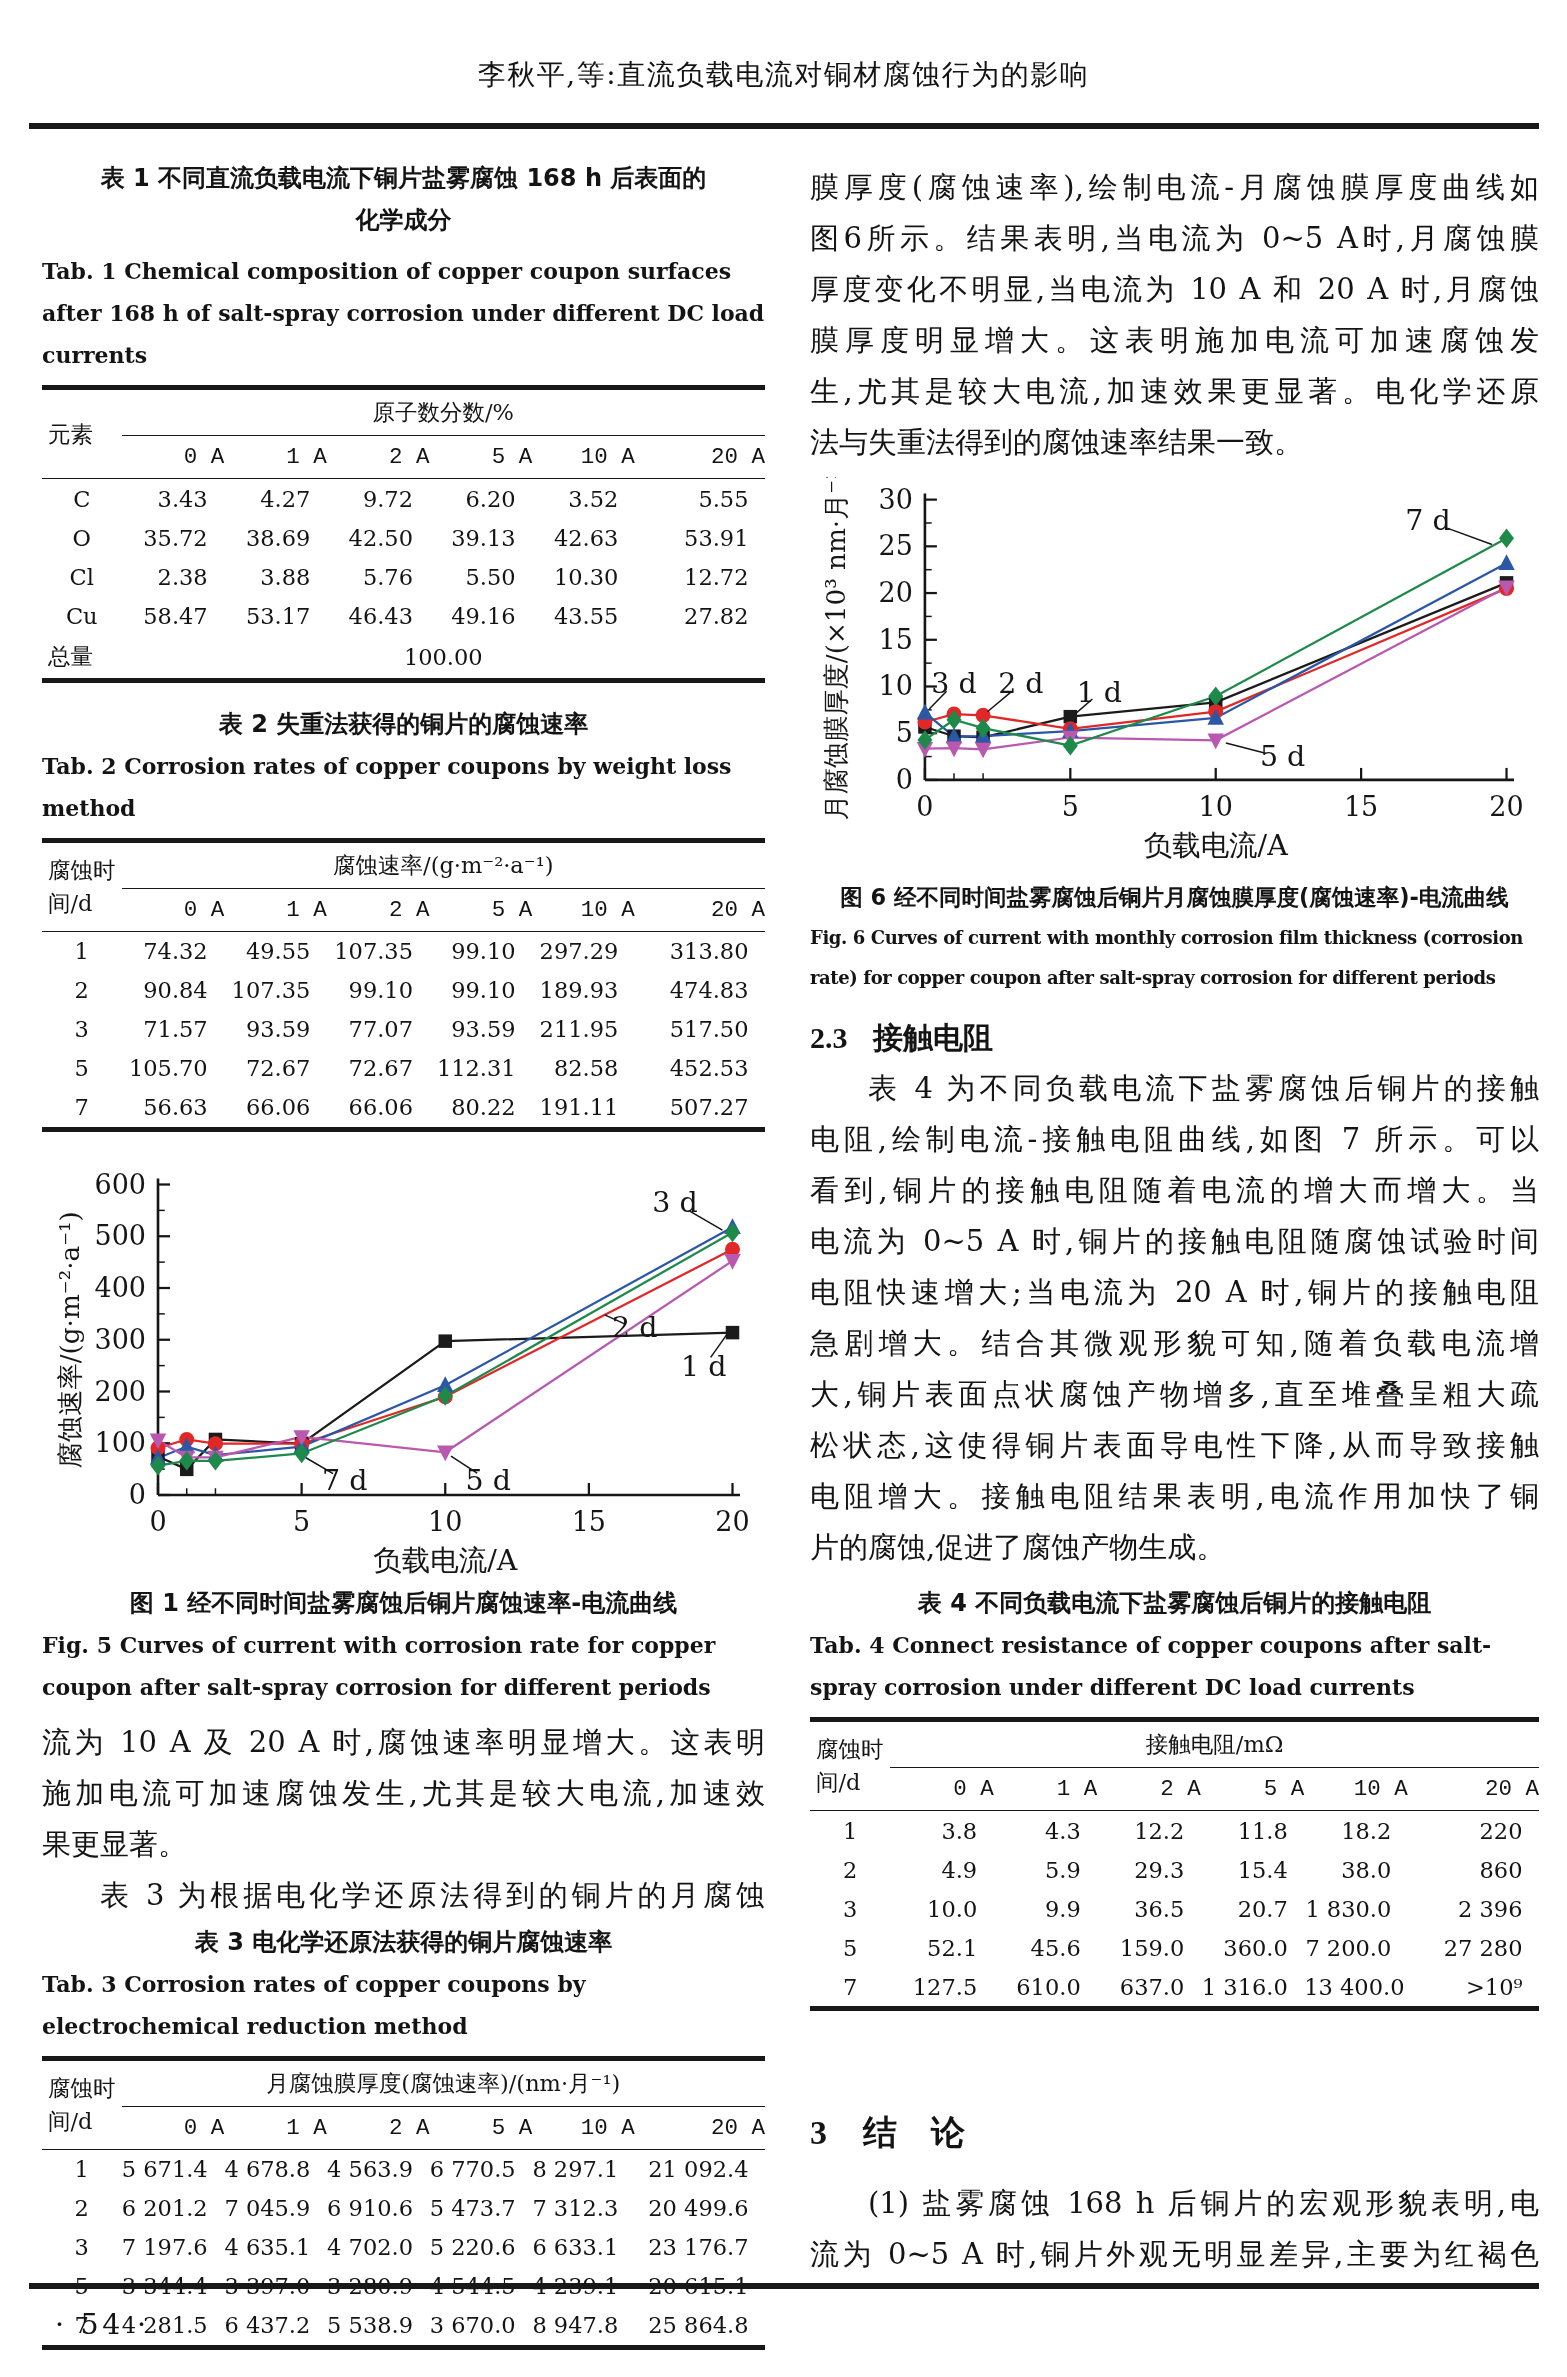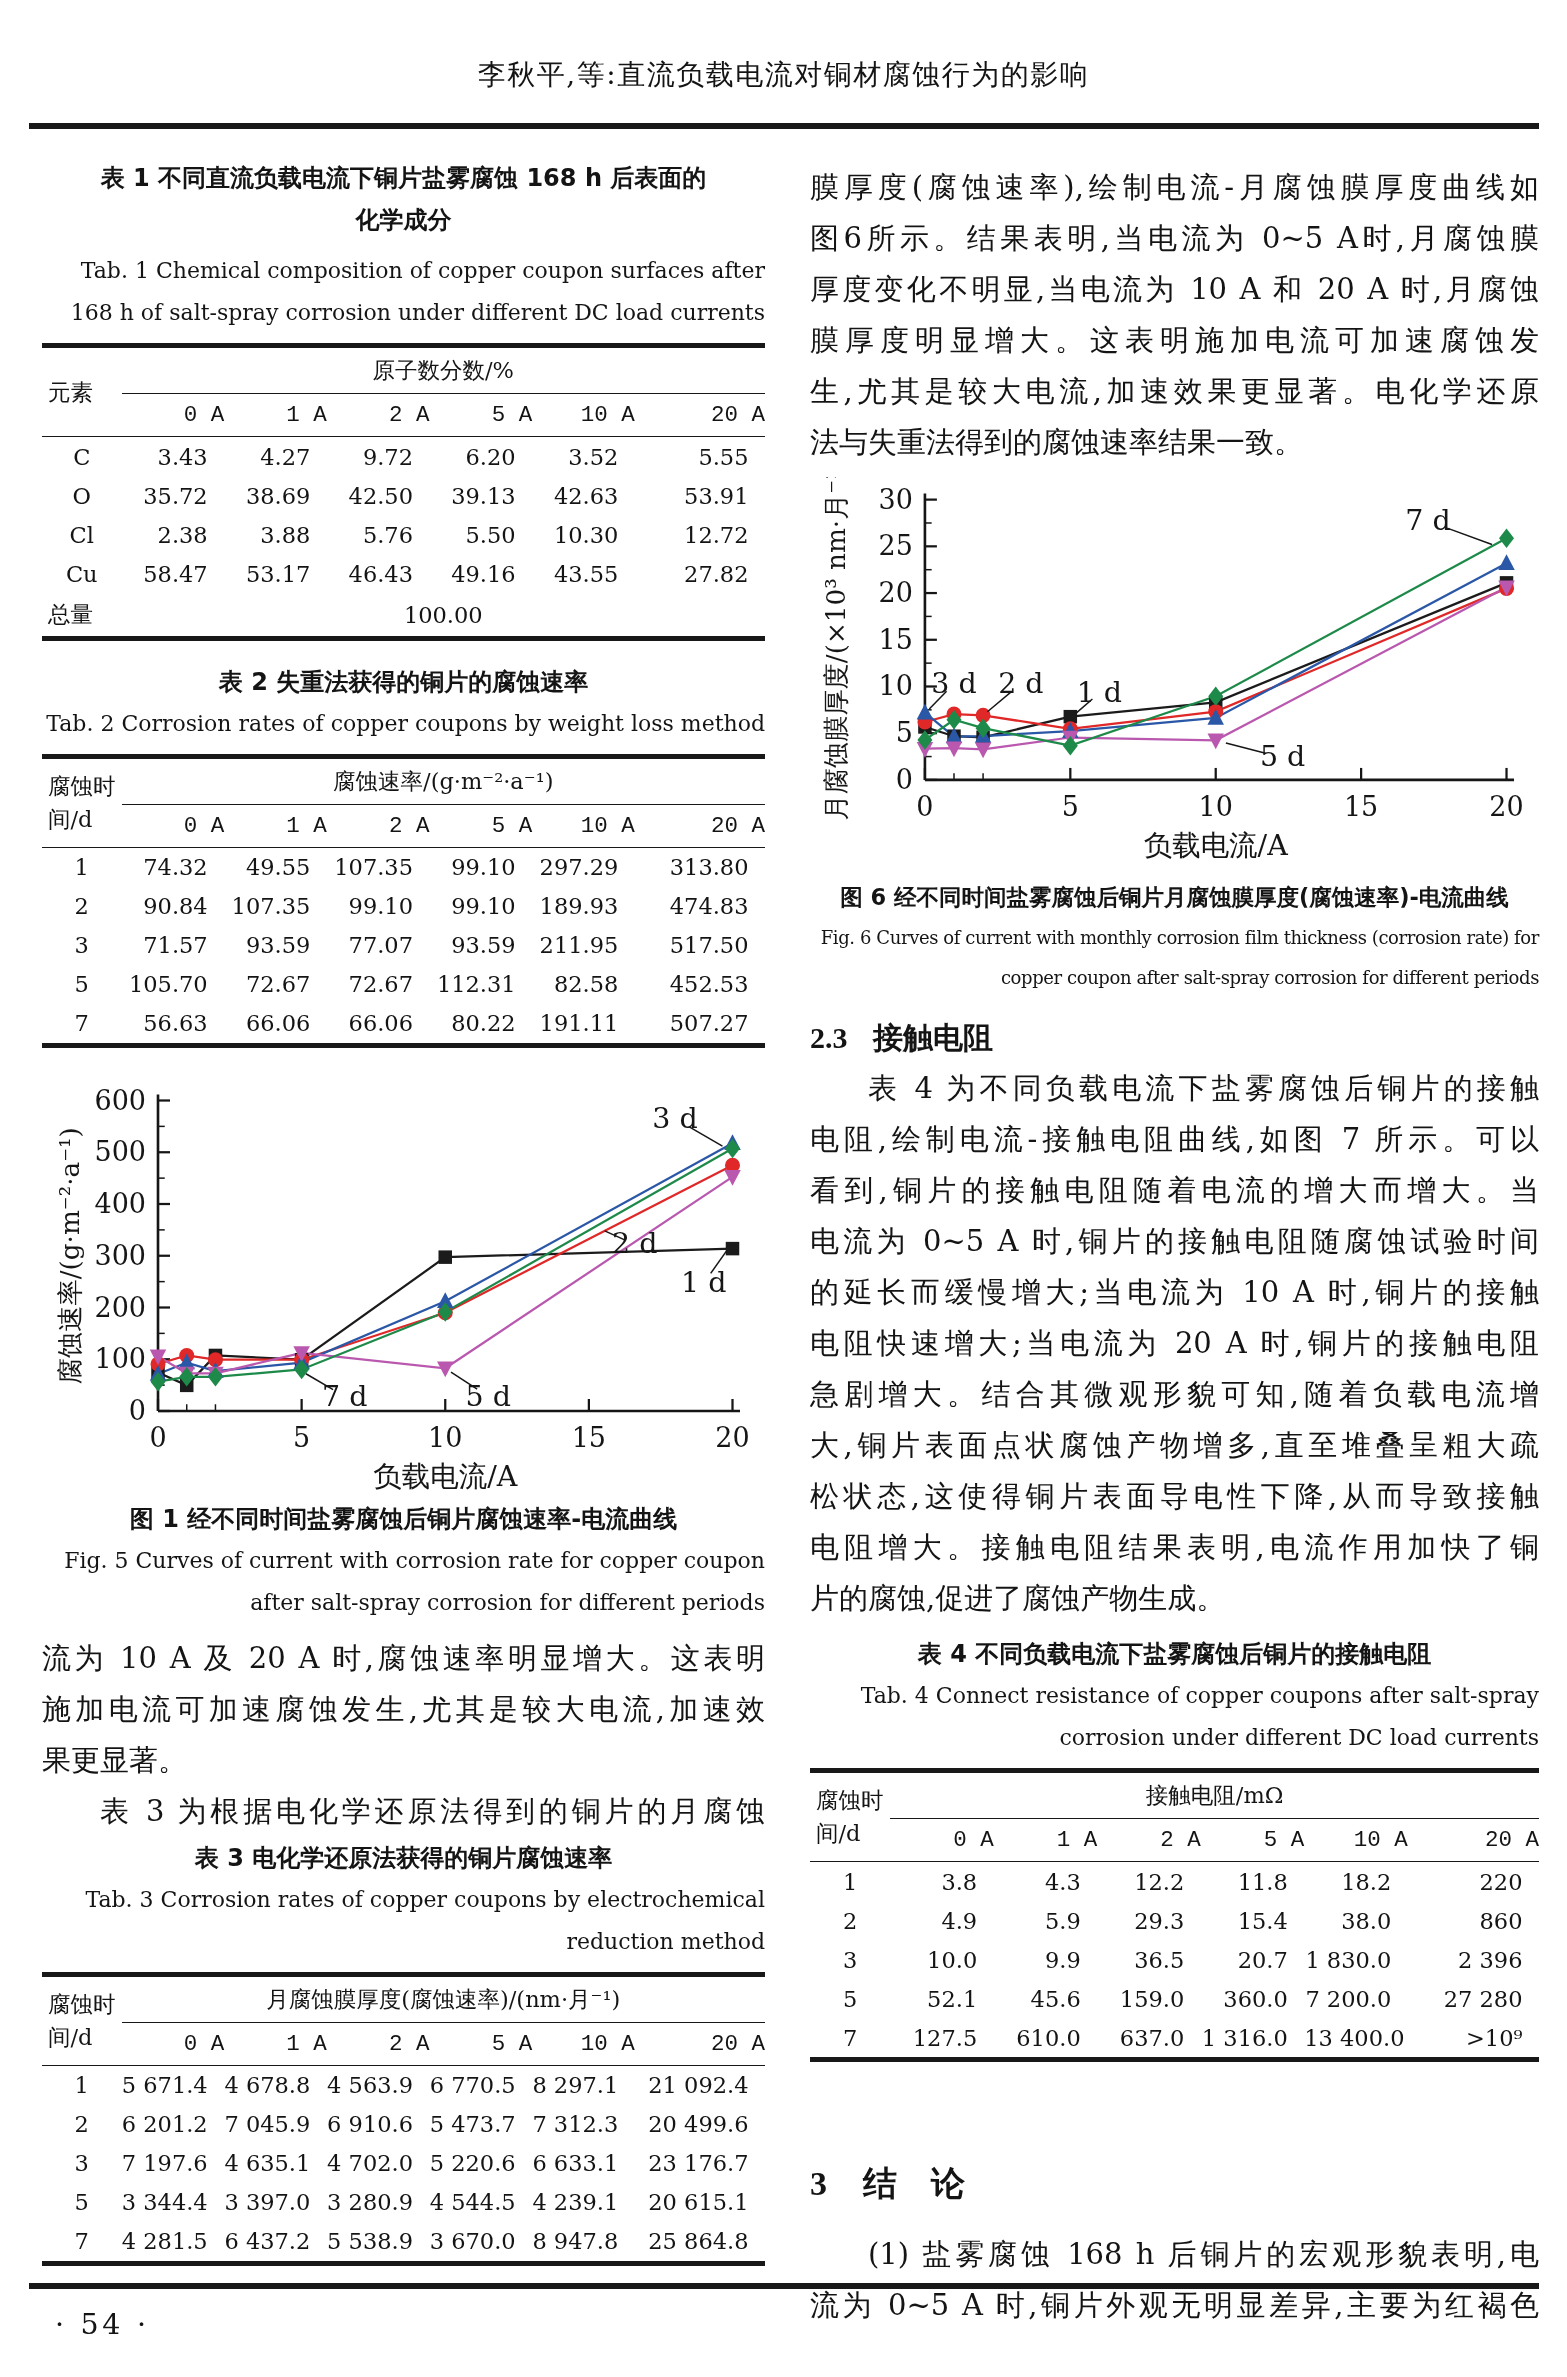--- a/index.html
+++ b/index.html
@@ -20,21 +20,21 @@
   #left-col  { left:34px;  width:723px;margin-left:8px; }
   #right-col { left:810px; width:729px; }
 
   
   .zh-cap {
     text-align:center; font-family:"DejaVu Sans","Liberation Sans",sans-serif;
     font-weight:700; font-size:24px; line-height:42px;
   }
   .zh-cap.sm { font-size:22.5px; }
   .en-cap {
-    text-align:right; font-weight:400; font-size:22px; line-height:42px;
+    text-align:left; font-weight:700; font-size:22px; line-height:42px;
   }
   .en-cap.sm { font-size:18px; line-height:40px; letter-spacing:-0.4px; }
 
   
   .para { font-size:29px; }
   .para .line {
     height:51px; line-height:51px; white-space:nowrap;
     text-align:justify; text-align-last:justify;
   }
   .para .line.last { text-align-last:left; }
@@ -521,21 +521,20 @@
 
     <div class="sec-head mt-m">
       <span class="num">2.3</span><span>接触电阻</span>
     </div>
 
     <div class="para ind2" id="p23">
         <div class="line">表 4 为不同负载电流下盐雾腐蚀后铜片的接触</div>
         <div class="line">电阻,绘制电流-接触电阻曲线,如图 7 所示。可以</div>
         <div class="line">看到,铜片的接触电阻随着电流的增大而增大。当</div>
         <div class="line">电流为 0~5 A 时,铜片的接触电阻随腐蚀试验时间</div>
-        <div class="line">的延长而缓慢增大;当电流为 10 A 时,铜片的接触</div>
         <div class="line">电阻快速增大;当电流为 20 A 时,铜片的接触电阻</div>
         <div class="line">急剧增大。结合其微观形貌可知,随着负载电流增</div>
         <div class="line">大,铜片表面点状腐蚀产物增多,直至堆叠呈粗大疏</div>
         <div class="line">松状态,这使得铜片表面导电性下降,从而导致接触</div>
         <div class="line">电阻增大。接触电阻结果表明,电流作用加快了铜</div>
         <div class="line last">片的腐蚀,促进了腐蚀产物生成。</div>
       </div>
 
     <div class="zh-cap mt-s">表 4  不同负载电流下盐雾腐蚀后铜片的接触电阻</div>
     <div class="en-cap">Tab. 4  Connect resistance of copper coupons after salt-spray corrosion under different DC load currents</div>

